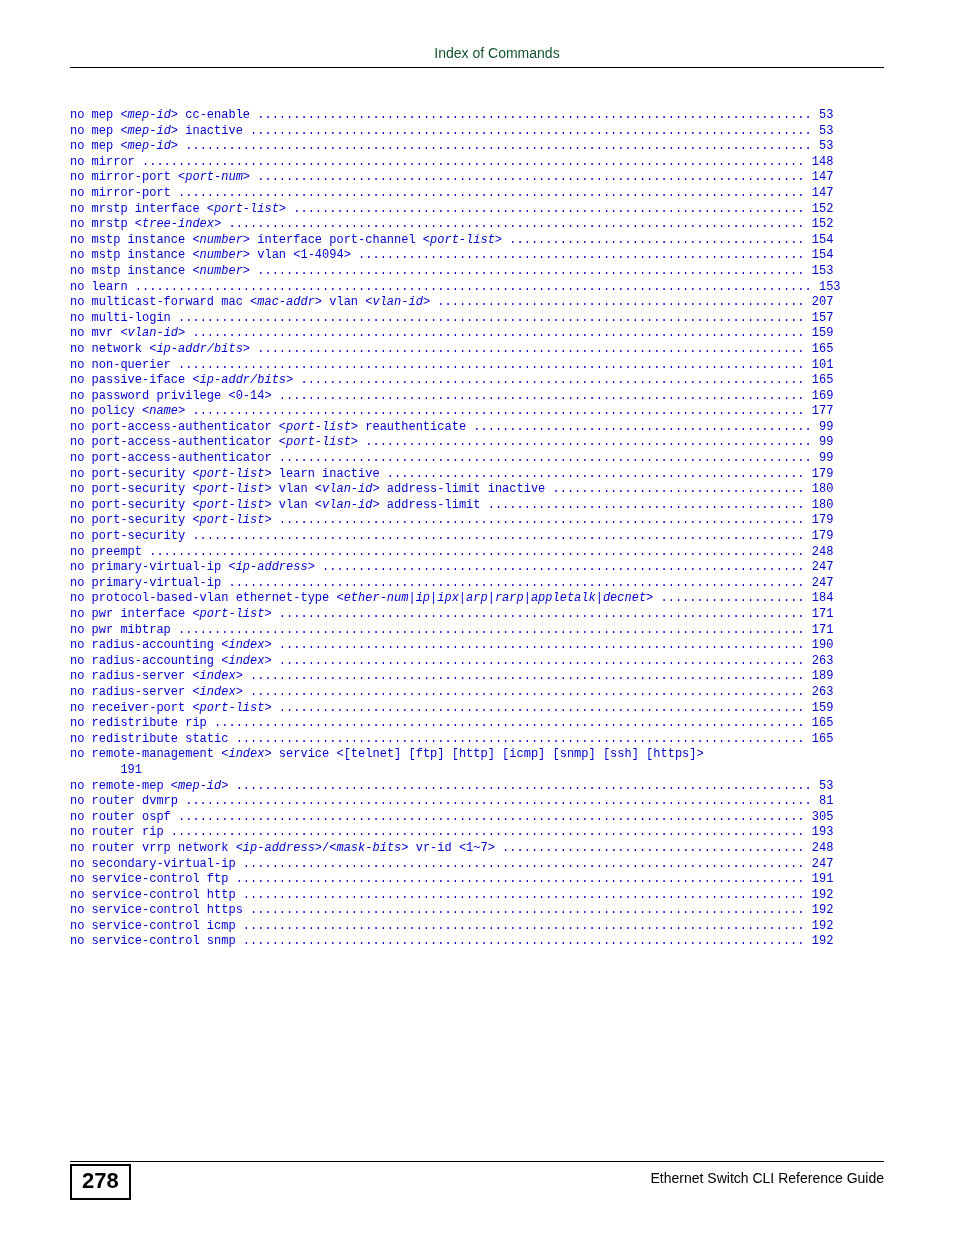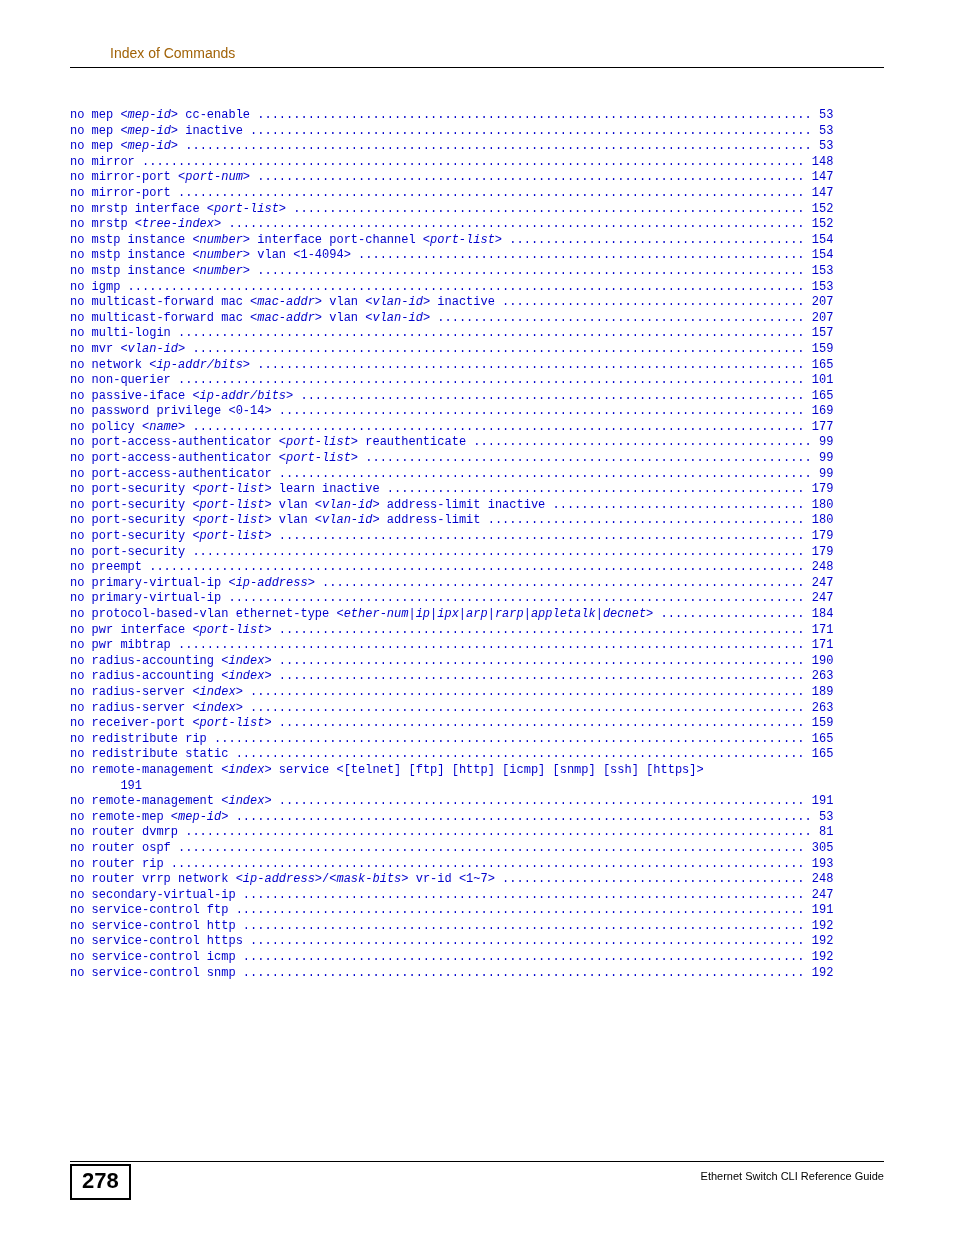--- a/index.html
+++ b/index.html
@@ -10,23 +10,24 @@
       padding: 45px 70px 30px 70px;
       position: relative;
       min-height: 1235px;
     }
     .header-region {
       margin-bottom: 40px;
     }
     .header-title {
       font-size: 14px;
       font-weight: normal;
-      color: #a16207;
+      color: #14532d;
       padding-left: 40px;
       padding-bottom: 6px;
+      text-align: center;
     }
     .header-line {
       border-bottom: 1px solid #000;
       width: 100%;
     }
     .index-list {
       font-family: "Courier New", monospace;
       font-size: 12px;
       color: #0000cc;
       line-height: 1.3;
@@ -56,21 +57,21 @@
     }
     .page-number-box {
       border: 2px solid #000;
       padding: 2px 10px 4px 10px;
       font-size: 22px;
       font-weight: bold;
       color: #000;
       font-family: Arial, Helvetica, sans-serif;
     }
     .footer-text {
-      font-size: 11px;
+      font-size: 14px;
       color: #000;
       font-family: Arial, Helvetica, sans-serif;
       padding-top: 6px;
     }
   </style>
 </head>
 <body>
 
 <div class="header-region">
   <div class="header-title">Index of Commands</div>
@@ -82,22 +83,21 @@
     <div class="index-line"><span class="cmd-text">no mep </span><span class="cmd-param">&lt;mep-id&gt;</span><span class="cmd-text"> inactive </span><span class="cmd-text">..............................................................................</span><span class="cmd-text"> 53</span></div>
     <div class="index-line"><span class="cmd-text">no mep </span><span class="cmd-param">&lt;mep-id&gt;</span><span class="cmd-text"> </span><span class="cmd-text">.......................................................................................</span><span class="cmd-text"> 53</span></div>
     <div class="index-line"><span class="cmd-text">no mirror </span><span class="cmd-text">............................................................................................</span><span class="cmd-text"> 148</span></div>
     <div class="index-line"><span class="cmd-text">no mirror-port </span><span class="cmd-param">&lt;port-num&gt;</span><span class="cmd-text"> </span><span class="cmd-text">............................................................................</span><span class="cmd-text"> 147</span></div>
     <div class="index-line"><span class="cmd-text">no mirror-port </span><span class="cmd-text">.......................................................................................</span><span class="cmd-text"> 147</span></div>
     <div class="index-line"><span class="cmd-text">no mrstp interface </span><span class="cmd-param">&lt;port-list&gt;</span><span class="cmd-text"> </span><span class="cmd-text">.......................................................................</span><span class="cmd-text"> 152</span></div>
     <div class="index-line"><span class="cmd-text">no mrstp </span><span class="cmd-param">&lt;tree-index&gt;</span><span class="cmd-text"> </span><span class="cmd-text">................................................................................</span><span class="cmd-text"> 152</span></div>
     <div class="index-line"><span class="cmd-text">no mstp instance </span><span class="cmd-param">&lt;number&gt;</span><span class="cmd-text"> interface port-channel </span><span class="cmd-param">&lt;port-list&gt;</span><span class="cmd-text"> </span><span class="cmd-text">.........................................</span><span class="cmd-text"> 154</span></div>
     <div class="index-line"><span class="cmd-text">no mstp instance </span><span class="cmd-param">&lt;number&gt;</span><span class="cmd-text"> vlan &lt;1-4094&gt; </span><span class="cmd-text">..............................................................</span><span class="cmd-text"> 154</span></div>
     <div class="index-line"><span class="cmd-text">no mstp instance </span><span class="cmd-param">&lt;number&gt;</span><span class="cmd-text"> </span><span class="cmd-text">............................................................................</span><span class="cmd-text"> 153</span></div>
-    <div class="index-line"><span class="cmd-text">no igmp </span><span class="cmd-text">..............................................................................................</span><span class="cmd-text"> 153</span></div>
-    <div class="index-line"><span class="cmd-text">no multicast-forward mac </span><span class="cmd-param">&lt;mac-addr&gt;</span><span class="cmd-text"> vlan </span><span class="cmd-param">&lt;vlan-id&gt;</span><span class="cmd-text"> inactive </span><span class="cmd-text">..........................................</span><span class="cmd-text"> 207</span></div>
+    <div class="index-line"><span class="cmd-text">no learn </span><span class="cmd-text">..............................................................................................</span><span class="cmd-text"> 153</span></div>
     <div class="index-line"><span class="cmd-text">no multicast-forward mac </span><span class="cmd-param">&lt;mac-addr&gt;</span><span class="cmd-text"> vlan </span><span class="cmd-param">&lt;vlan-id&gt;</span><span class="cmd-text"> </span><span class="cmd-text">...................................................</span><span class="cmd-text"> 207</span></div>
     <div class="index-line"><span class="cmd-text">no multi-login </span><span class="cmd-text">.......................................................................................</span><span class="cmd-text"> 157</span></div>
     <div class="index-line"><span class="cmd-text">no mvr </span><span class="cmd-param">&lt;vlan-id&gt;</span><span class="cmd-text"> </span><span class="cmd-text">.....................................................................................</span><span class="cmd-text"> 159</span></div>
     <div class="index-line"><span class="cmd-text">no network </span><span class="cmd-param">&lt;ip-addr/bits&gt;</span><span class="cmd-text"> </span><span class="cmd-text">............................................................................</span><span class="cmd-text"> 165</span></div>
     <div class="index-line"><span class="cmd-text">no non-querier </span><span class="cmd-text">.......................................................................................</span><span class="cmd-text"> 101</span></div>
     <div class="index-line"><span class="cmd-text">no passive-iface </span><span class="cmd-param">&lt;ip-addr/bits&gt;</span><span class="cmd-text"> </span><span class="cmd-text">......................................................................</span><span class="cmd-text"> 165</span></div>
     <div class="index-line"><span class="cmd-text">no password privilege &lt;0-14&gt; </span><span class="cmd-text">.........................................................................</span><span class="cmd-text"> 169</span></div>
     <div class="index-line"><span class="cmd-text">no policy </span><span class="cmd-param">&lt;name&gt;</span><span class="cmd-text"> </span><span class="cmd-text">.....................................................................................</span><span class="cmd-text"> 177</span></div>
     <div class="index-line"><span class="cmd-text">no port-access-authenticator </span><span class="cmd-param">&lt;port-list&gt;</span><span class="cmd-text"> reauthenticate </span><span class="cmd-text">...............................................</span><span class="cmd-text"> 99</span></div>
     <div class="index-line"><span class="cmd-text">no port-access-authenticator </span><span class="cmd-param">&lt;port-list&gt;</span><span class="cmd-text"> </span><span class="cmd-text">..............................................................</span><span class="cmd-text"> 99</span></div>
@@ -115,21 +115,20 @@
     <div class="index-line"><span class="cmd-text">no pwr mibtrap </span><span class="cmd-text">.......................................................................................</span><span class="cmd-text"> 171</span></div>
     <div class="index-line"><span class="cmd-text">no radius-accounting </span><span class="cmd-param">&lt;index&gt;</span><span class="cmd-text"> </span><span class="cmd-text">.........................................................................</span><span class="cmd-text"> 190</span></div>
     <div class="index-line"><span class="cmd-text">no radius-accounting </span><span class="cmd-param">&lt;index&gt;</span><span class="cmd-text"> </span><span class="cmd-text">.........................................................................</span><span class="cmd-text"> 263</span></div>
     <div class="index-line"><span class="cmd-text">no radius-server </span><span class="cmd-param">&lt;index&gt;</span><span class="cmd-text"> </span><span class="cmd-text">.............................................................................</span><span class="cmd-text"> 189</span></div>
     <div class="index-line"><span class="cmd-text">no radius-server </span><span class="cmd-param">&lt;index&gt;</span><span class="cmd-text"> </span><span class="cmd-text">.............................................................................</span><span class="cmd-text"> 263</span></div>
     <div class="index-line"><span class="cmd-text">no receiver-port </span><span class="cmd-param">&lt;port-list&gt;</span><span class="cmd-text"> </span><span class="cmd-text">.........................................................................</span><span class="cmd-text"> 159</span></div>
     <div class="index-line"><span class="cmd-text">no redistribute rip </span><span class="cmd-text">..................................................................................</span><span class="cmd-text"> 165</span></div>
     <div class="index-line"><span class="cmd-text">no redistribute static </span><span class="cmd-text">...............................................................................</span><span class="cmd-text"> 165</span></div>
     <div class="index-line"><span class="cmd-text">no remote-management </span><span class="cmd-param">&lt;index&gt;</span><span class="cmd-text"> service &lt;[telnet] [ftp] [http] [icmp] [snmp] [ssh] [https]&gt; </span></div>
     <div class="index-line"><span class="cmd-text">       191</span></div>
-    <div class="index-line"><span class="cmd-text">no remote-management </span><span class="cmd-param">&lt;index&gt;</span><span class="cmd-text"> </span><span class="cmd-text">.........................................................................</span><span class="cmd-text"> 191</span></div>
     <div class="index-line"><span class="cmd-text">no remote-mep </span><span class="cmd-param">&lt;mep-id&gt;</span><span class="cmd-text"> </span><span class="cmd-text">................................................................................</span><span class="cmd-text"> 53</span></div>
     <div class="index-line"><span class="cmd-text">no router dvmrp </span><span class="cmd-text">.......................................................................................</span><span class="cmd-text"> 81</span></div>
     <div class="index-line"><span class="cmd-text">no router ospf </span><span class="cmd-text">.......................................................................................</span><span class="cmd-text"> 305</span></div>
     <div class="index-line"><span class="cmd-text">no router rip </span><span class="cmd-text">........................................................................................</span><span class="cmd-text"> 193</span></div>
     <div class="index-line"><span class="cmd-text">no router vrrp network </span><span class="cmd-param">&lt;ip-address&gt;</span><span class="cmd-text">/</span><span class="cmd-param">&lt;mask-bits&gt;</span><span class="cmd-text"> vr-id &lt;1~7&gt; </span><span class="cmd-text">..........................................</span><span class="cmd-text"> 248</span></div>
     <div class="index-line"><span class="cmd-text">no secondary-virtual-ip </span><span class="cmd-text">..............................................................................</span><span class="cmd-text"> 247</span></div>
     <div class="index-line"><span class="cmd-text">no service-control ftp </span><span class="cmd-text">...............................................................................</span><span class="cmd-text"> 191</span></div>
     <div class="index-line"><span class="cmd-text">no service-control http </span><span class="cmd-text">..............................................................................</span><span class="cmd-text"> 192</span></div>
     <div class="index-line"><span class="cmd-text">no service-control https </span><span class="cmd-text">.............................................................................</span><span class="cmd-text"> 192</span></div>
     <div class="index-line"><span class="cmd-text">no service-control icmp </span><span class="cmd-text">..............................................................................</span><span class="cmd-text"> 192</span></div>

